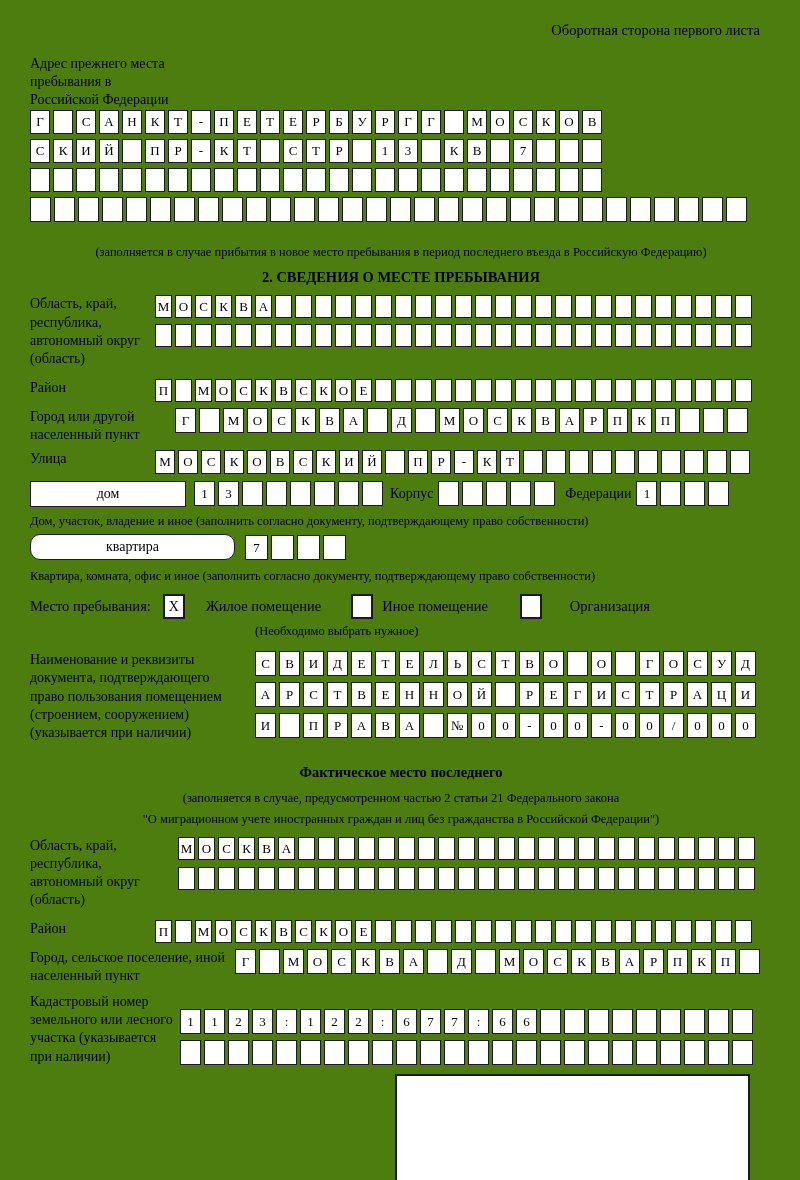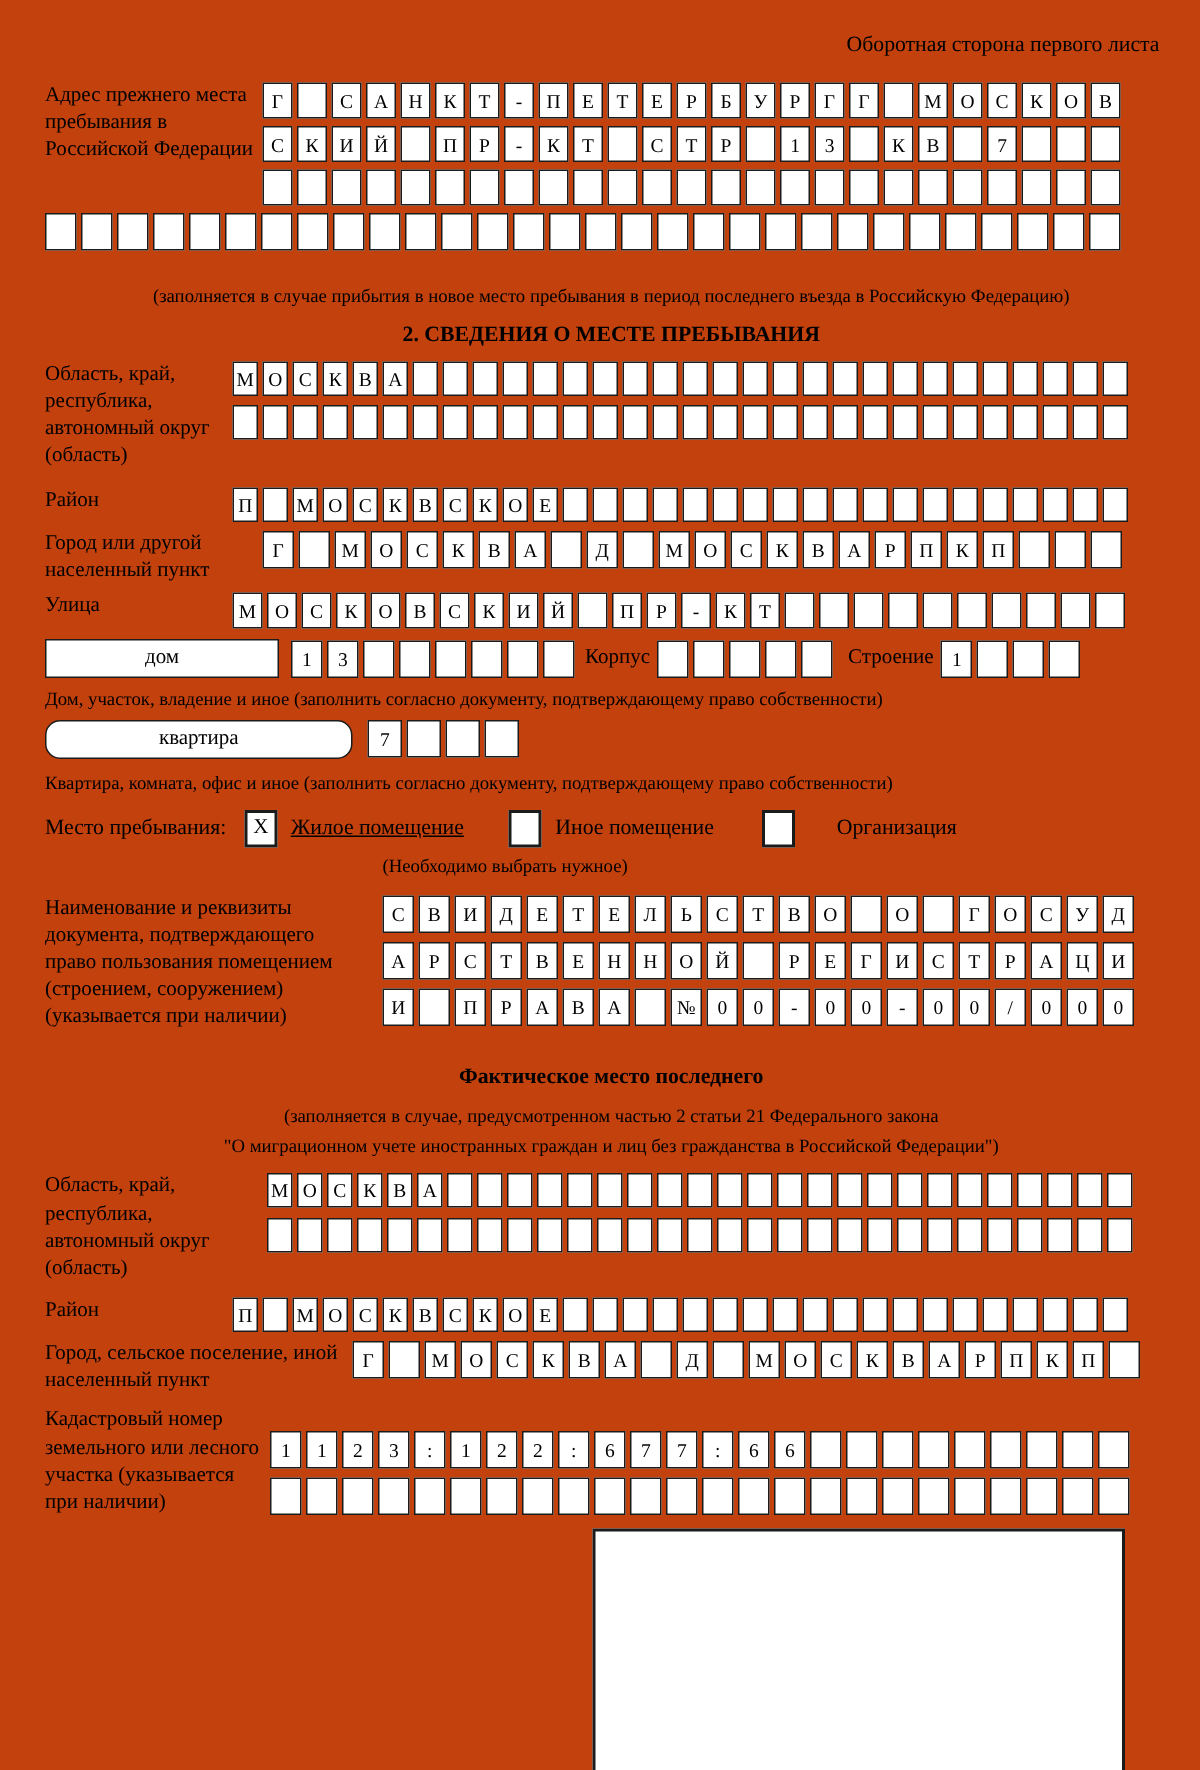--- a/index.html
+++ b/index.html
@@ -1,18 +1,18 @@
 <!DOCTYPE html>
 <html><head>
 <meta charset="utf-8">
 <style>
   html,body{margin:0;padding:0;background:#888;}
-  .page{width:800px;height:1180px;background:#c2410c;margin:0 auto;position:relative;
+  .page{width:800px;height:1180px;background:#4d7c0f;margin:0 auto;position:relative;
         font-family:"Liberation Serif", serif;color:#000;overflow:hidden;box-sizing:border-box;
-        padding:8px 15px 0 30px;}
+        padding:8px 28px 0 30px;}
   .header-note{text-align:right;font-size:14.5px;margin-top:14px;padding-right:12px;}
   .frow{display:flex;align-items:flex-start;}
   .flabel{font-size:14px;line-height:1.3;flex:none;}
   .rows{display:flex;flex-direction:column;gap:5px;}
   .cells{display:flex;gap:3px;flex:none;}
   .cell{border:1.6px solid #1b1b1b;box-sizing:border-box;height:24px;display:inline-flex;
         align-items:center;justify-content:center;font-size:13px;line-height:1;flex:none;
         background:#fff;}
   .sz20 .cell{width:20px;}
   .sz21 .cell{width:21px;height:25px;}
@@ -30,21 +30,21 @@
   .stamp-box{border:2px solid #1b1b1b;width:355px;height:177px;box-sizing:border-box;
         margin-left:365px;background:#fff;}
 </style>
 </head>
 <body>
 
 <div class="page">
 
   <div class="header-note">Оборотная сторона первого листа</div>
 
-  <div class="frow" style="margin-top:16px;">
+  <div class="frow" style="margin-top:16px;flex-direction:column;">
     <div class="flabel" style="width:145px;">Адрес прежнего места пребывания в Российской Федерации</div>
     <div class="rows">
       <div class="cells sz20">
           <span class="cell">Г</span>
           <span class="cell"></span>
           <span class="cell">С</span>
           <span class="cell">А</span>
           <span class="cell">Н</span>
           <span class="cell">К</span>
           <span class="cell">Т</span>
@@ -340,21 +340,21 @@
         <span class="cell"></span>
       </div>
     <div class="inline-label" style="margin-left:7px;">Корпус</div>
     <div class="cells sz21" style="margin-left:5px;">
         <span class="cell"></span>
         <span class="cell"></span>
         <span class="cell"></span>
         <span class="cell"></span>
         <span class="cell"></span>
       </div>
-    <div class="inline-label" style="margin-left:10px;">Строение</div>
+    <div class="inline-label" style="margin-left:10px;">Федерации</div>
     <div class="cells sz21" style="margin-left:5px;">
         <span class="cell">1</span>
         <span class="cell"></span>
         <span class="cell"></span>
         <span class="cell"></span>
       </div>
   </div>
   <div class="caption" style="margin-top:6px;">Дом, участок, владение и иное (заполнить согласно документу, подтверждающему право собственности)</div>
 
   <div class="frow" style="margin-top:5px;align-items:center;">
@@ -364,21 +364,21 @@
         <span class="cell"></span>
         <span class="cell"></span>
         <span class="cell"></span>
       </div>
   </div>
   <div class="caption" style="margin-top:8px;">Квартира, комната, офис и иное (заполнить согласно документу, подтверждающему право собственности)</div>
 
   <div class="frow stay-row" style="margin-top:9px;">
     <span>Место пребывания:</span>
     <span class="checkbox" style="margin-left:12px;">X</span>
-    <span style="margin-left:9px;text-decoration:underline;">Жилое помещение</span>
+    <span style="margin-left:21px;">Жилое помещение</span>
     <span class="checkbox" style="margin-left:30px;"></span>
     <span style="margin-left:9px;">Иное помещение</span>
     <span class="checkbox" style="margin-left:32px;"></span>
     <span style="margin-left:28px;">Организация</span>
   </div>
   <div class="caption" style="margin-top:4px;margin-left:225px;">(Необходимо выбрать нужное)</div>
 
   <div class="frow" style="margin-top:11px;">
     <div class="flabel" style="width:210px;margin-right:15px;">Наименование и реквизиты документа, подтверждающего право пользования помещением (строением, сооружением) (указывается при наличии)</div>
     <div class="rows" style="gap:6px;">

